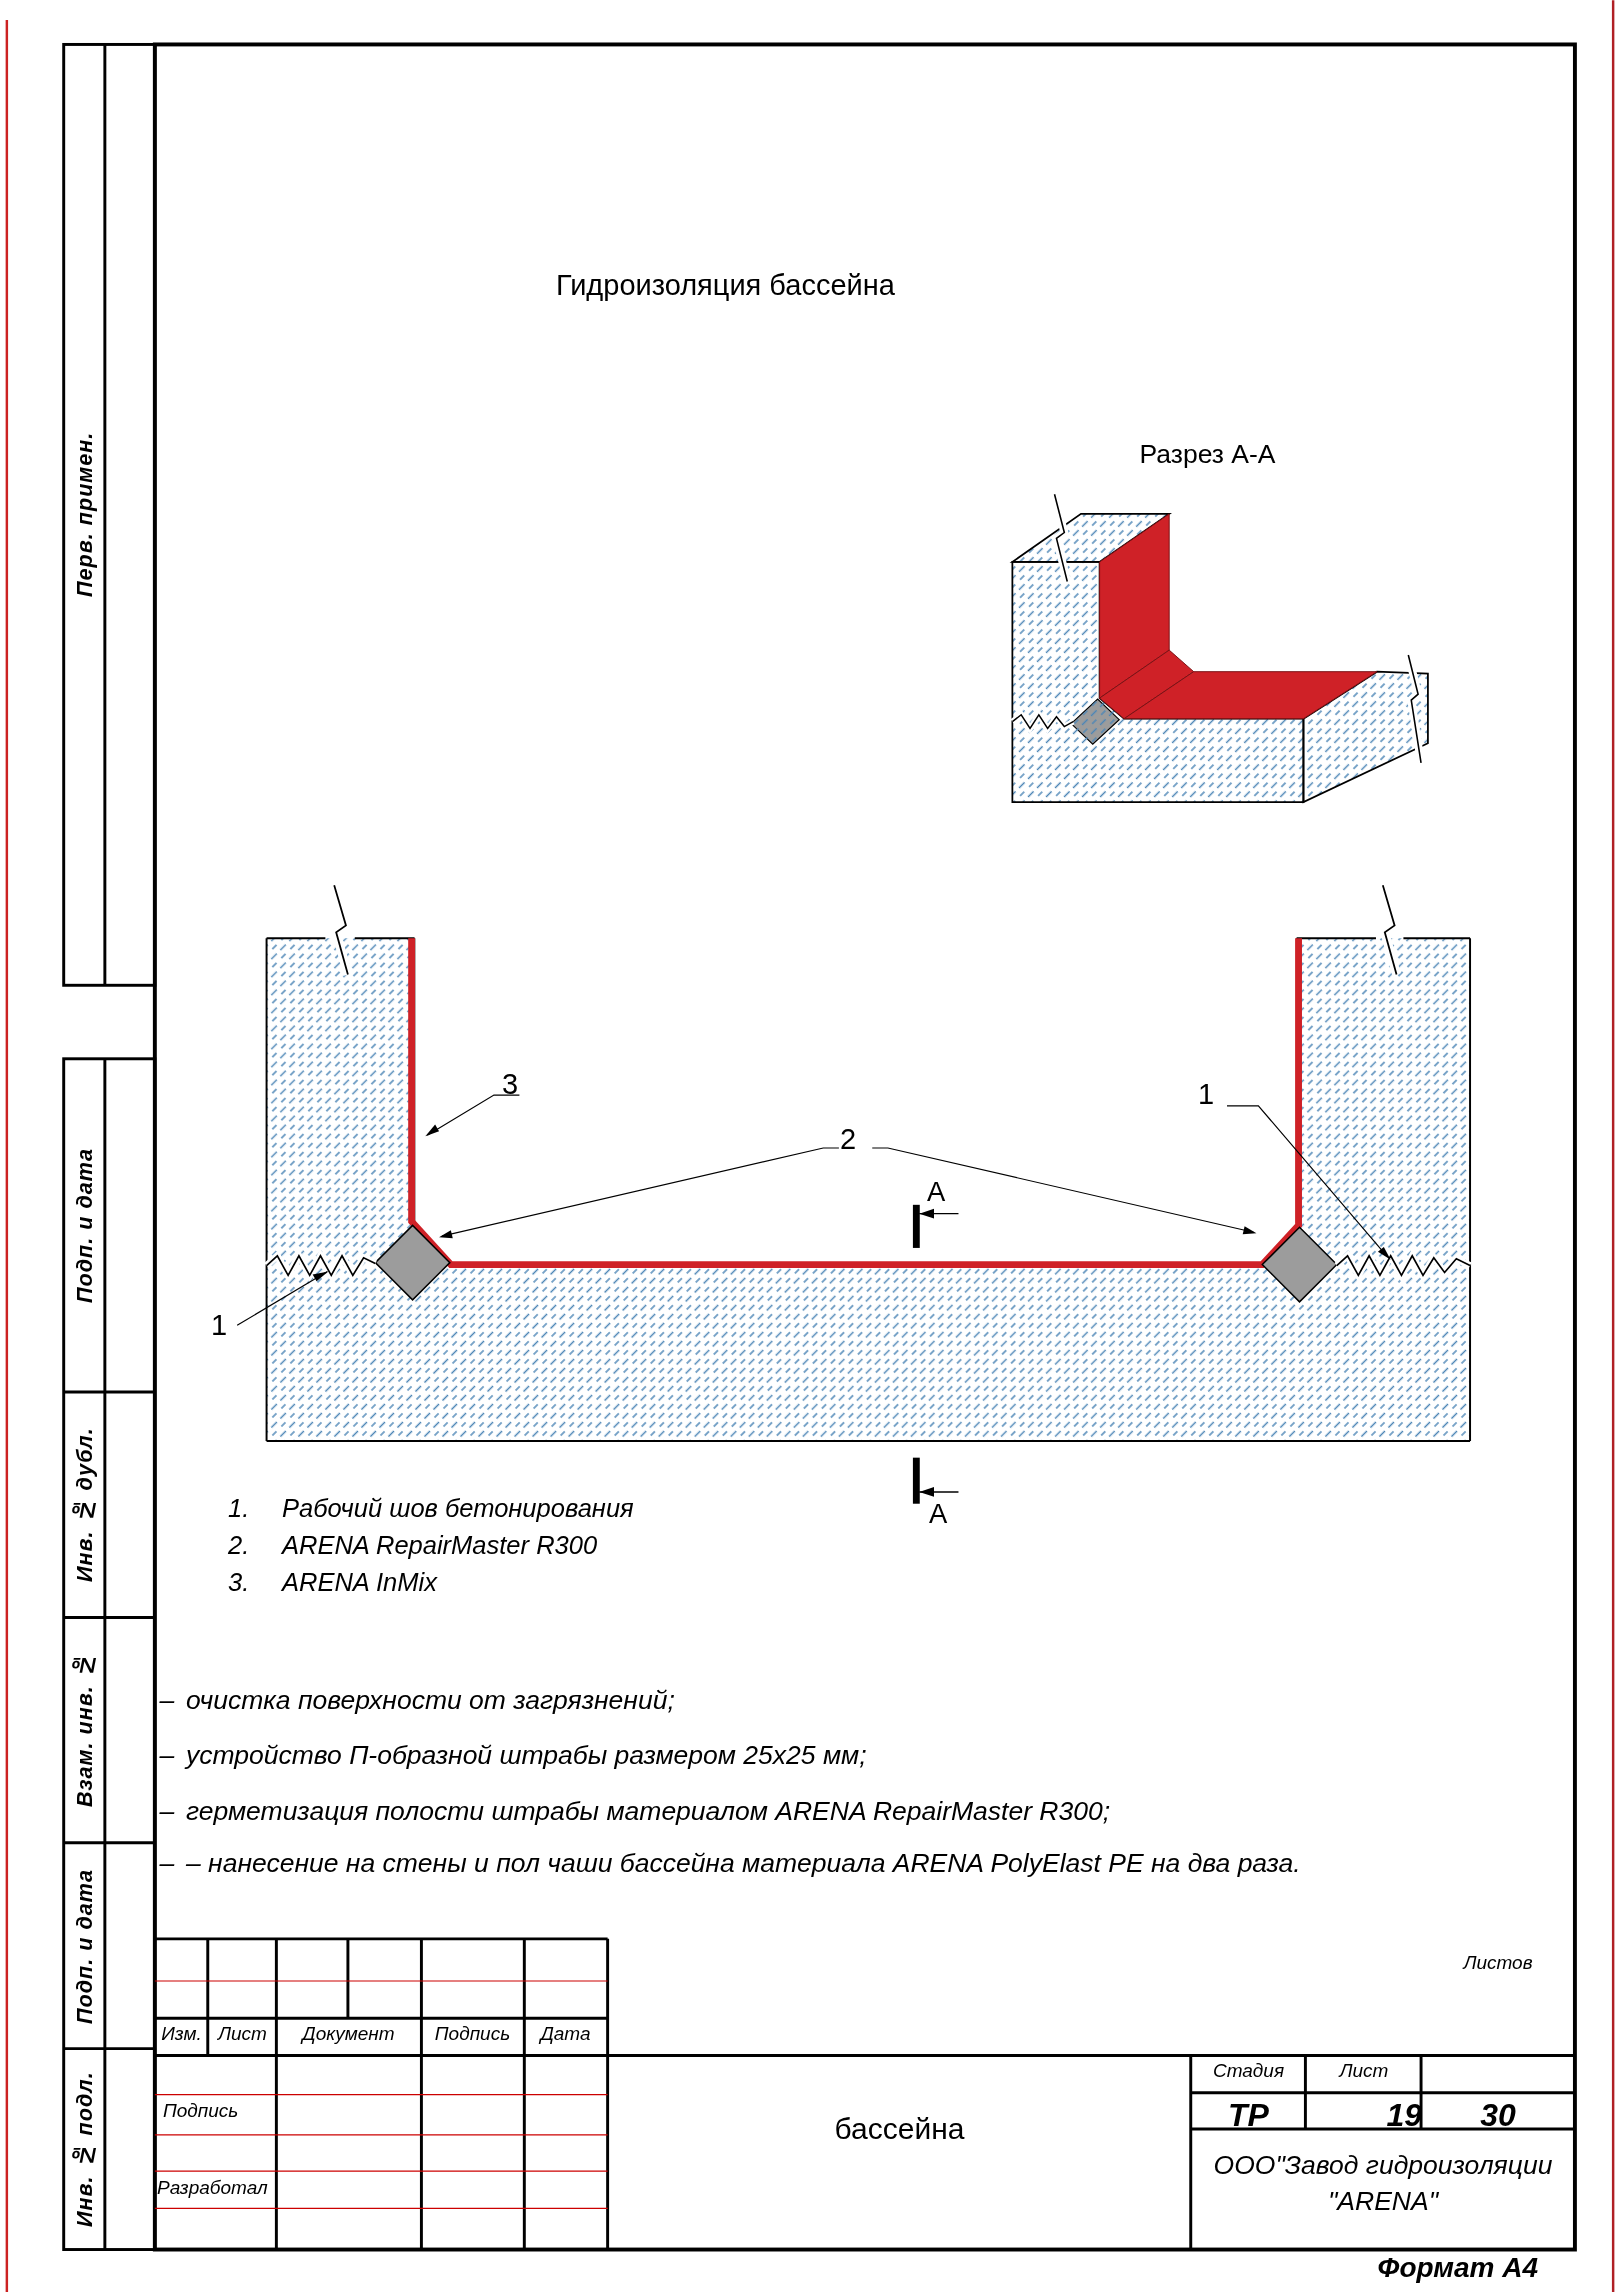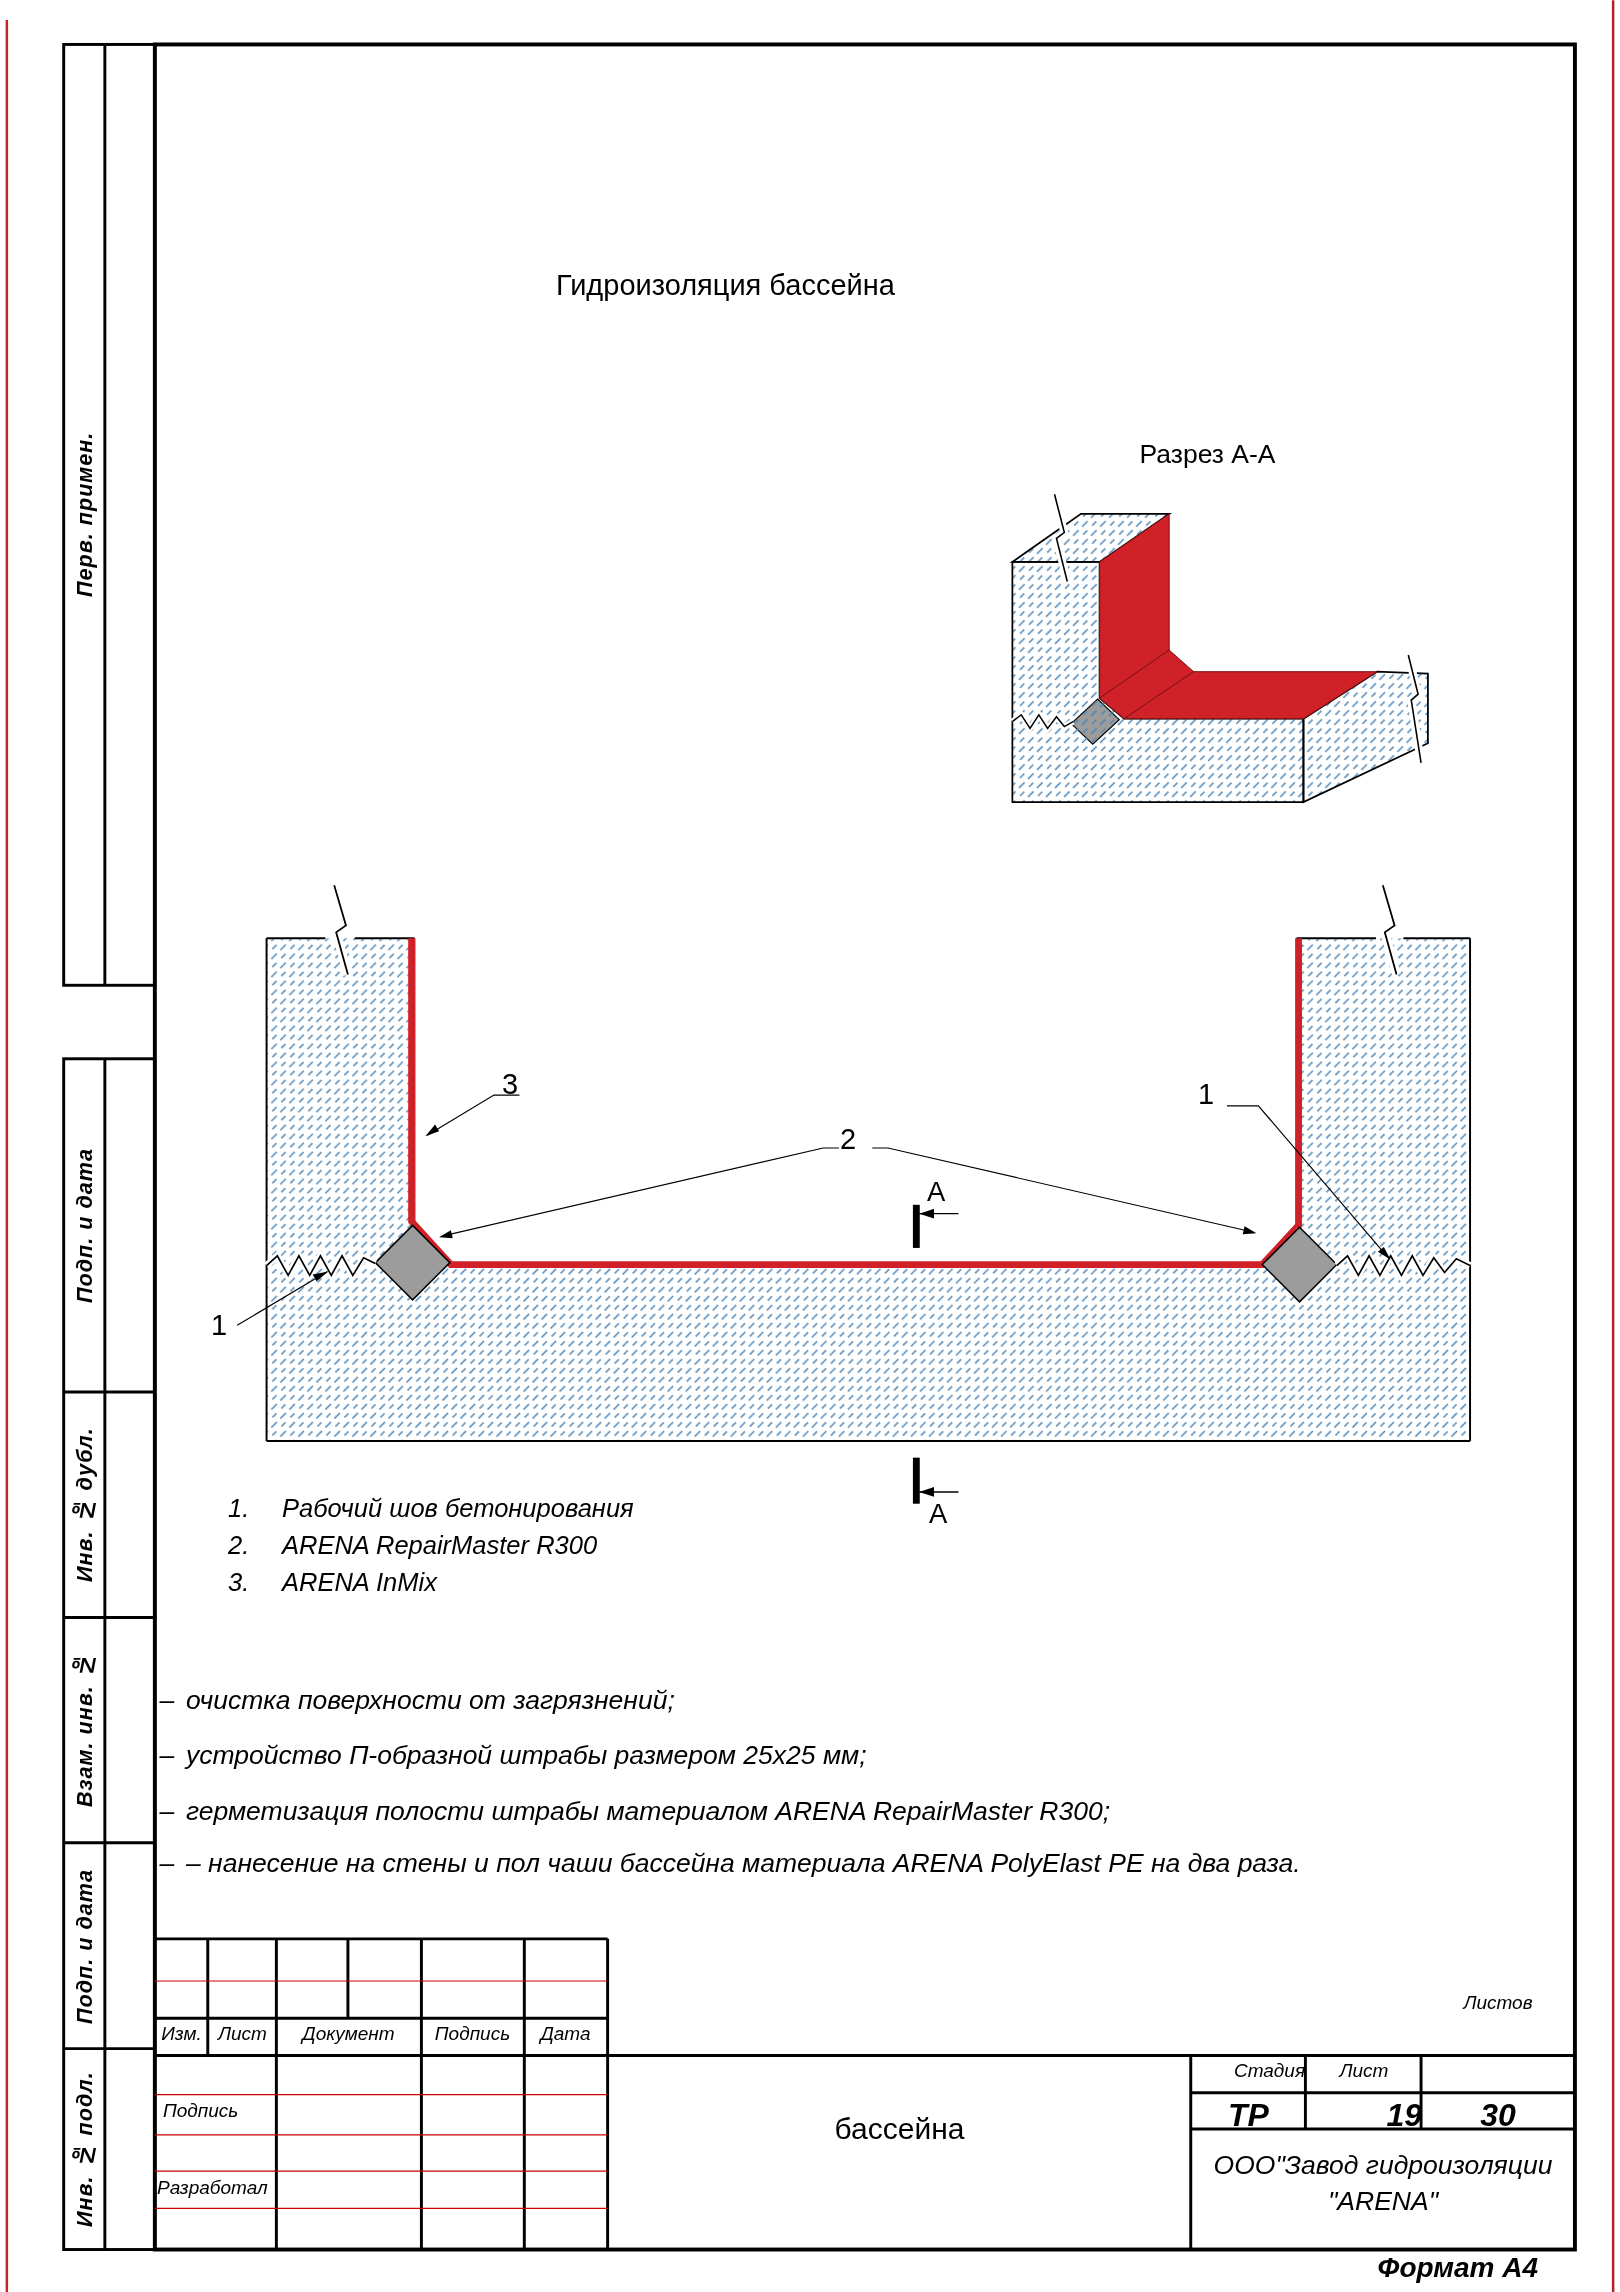--- a/index.html
+++ b/index.html
@@ -199,23 +199,23 @@
   <div class="t tb center" style="left:421px;top:2023px;width:103px;">Подпись</div>
   <div class="t tb center" style="left:524px;top:2023px;width:83px;">Дата</div>
 
   <div class="t tb" style="left:163px;top:2100px;">Подпись</div>
   <div class="t tb" style="left:157px;top:2177px;">Разработал</div>
 
   <div class="t doc-title center" style="left:613px;top:2109px;">
     <div>бассейна</div>
   </div>
 
-  <div class="t tb center" style="left:1191px;top:2060px;width:115px;padding-left:21px;">Стадия</div>
+  <div class="t tb center" style="left:1191px;top:2060px;width:115px;">Стадия</div>
   <div class="t tb center" style="left:1306px;top:2060px;width:116px;">Лист</div>
-  <div class="t tb center" style="left:1421px;top:1992px;width:154px;">Листов</div>
+  <div class="t tb center" style="left:1421px;top:1952px;width:154px;">Листов</div>
   <div class="t tbv center" style="left:1191px;top:2097px;width:115px;">ТР</div>
   <div class="t tbv center" style="left:1306px;top:2097px;width:116px;text-align:right;">19</div>
   <div class="t tbv center" style="left:1421px;top:2097px;width:154px;">30</div>
 
   <div class="t company center" style="left:1196px;top:2147px;">
     <div>ООО"Завод гидроизоляции</div>
     <div>"ARENA"</div>
   </div>
 
   <div class="t fmt" style="left:1215px;top:2252px;">Формат А4</div>

